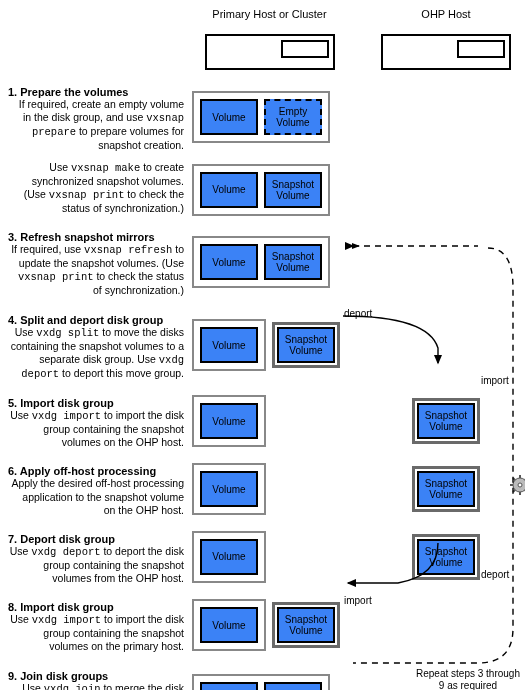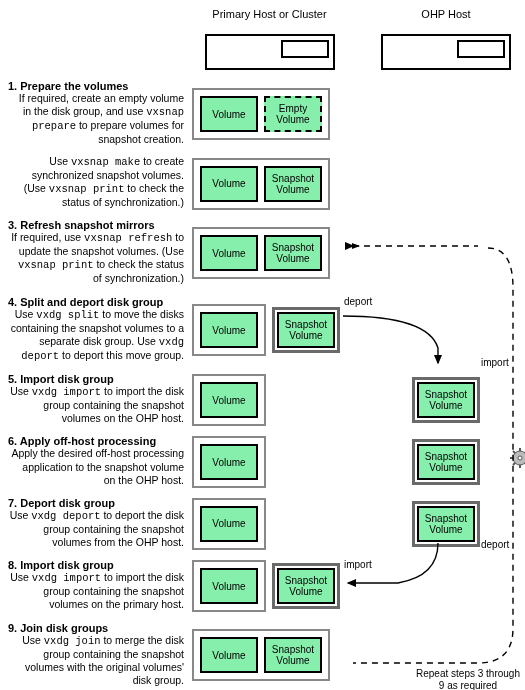--- a/index.html
+++ b/index.html
@@ -30,21 +30,21 @@
     position: relative;
     background: #fff;
   }
   .host::after {
     content: "";
     position: absolute;
     right: 4px; top: 4px;
     width: 44px; height: 14px;
     border: 2px solid #000;
   }
-  .step-title { font-weight: bold; font-size: 11px; margin-top: 2px; }
+  .step-title { font-weight: bold; font-size: 11px; margin-top: 8px; }
   .step-body { font-size: 10.5px; line-height: 1.25; text-align: right; }
   .code { font-family: "Courier New", monospace; font-size: 10.5px; }
   .row {
     min-height: 58px;
     display: flex;
     align-items: center;
     position: relative;
   }
   .row.text-cell { align-items: flex-start; padding: 2px 4px 6px 0; display:block; }
   .box-pair {
@@ -59,21 +59,21 @@
   .volbox {
     border: 2px solid #000;
     width: 58px;
     height: 36px;
     display: flex;
     align-items: center;
     justify-content: center;
     text-align: center;
     font-size: 10px;
     line-height: 1.1;
-    background: #86efac;
+    background: #3b82f6;
   }
   .volbox.dashed { border-style: dashed; }
   .thickwrap {
     border: 3px solid #6a6a6a;
     padding: 2px;
     display:inline-flex;
   }
   .thickwrap .volbox { border: 2px solid #000; }
   .ohp-cell { justify-content: center; }
   .single-box {

